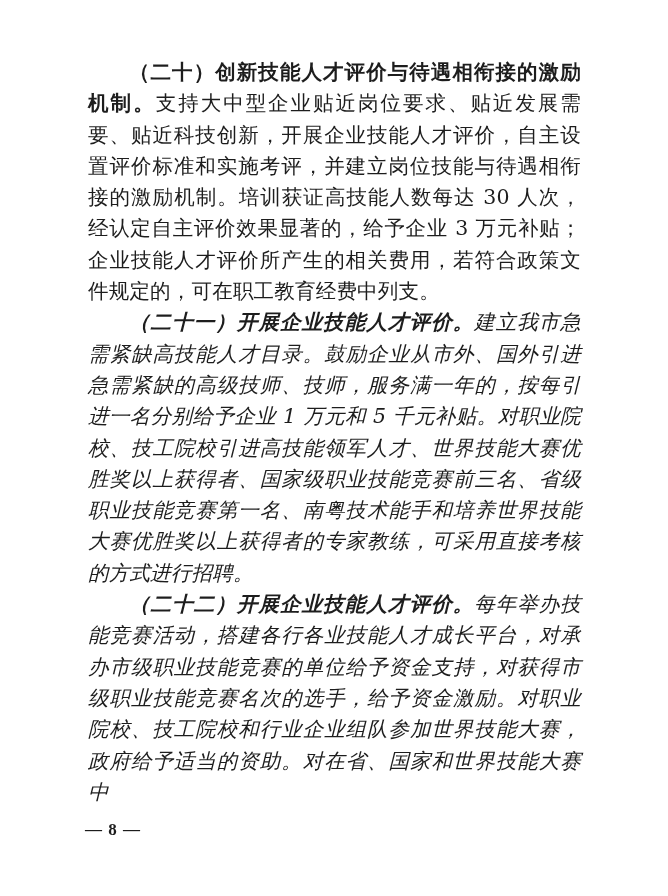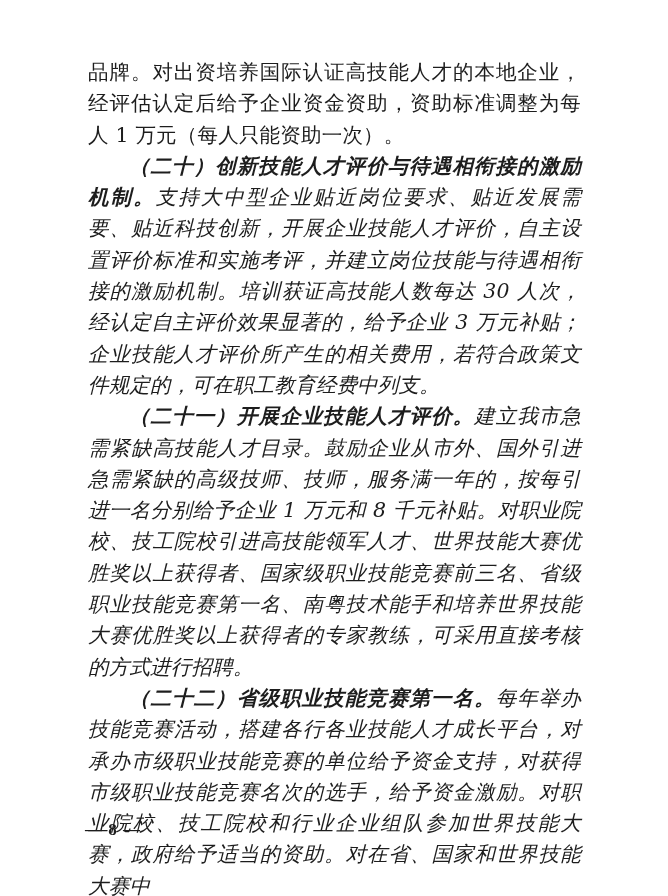--- a/index.html
+++ b/index.html
@@ -73,33 +73,30 @@
     white-space: nowrap;
   }
 </style>
 </head>
 <body>
 
 <div class="page">
 
   <div class="text-column">
 
-    <p class="para">
-      <span>品牌。对出资培养国际认证高技能人才的本地企业，经评估认定后给予企业资金资助，资助标准调整为每人 1 万元（每人只能资助一次）。</span>
-    </p>
 
     <p class="para indent">
       <span class="lead">（二十）创新技能人才评价与待遇相衔接的激励机制。</span><span>支持大中型企业贴近岗位要求、贴近发展需要、贴近科技创新，开展企业技能人才评价，自主设置评价标准和实施考评，并建立岗位技能与待遇相衔接的激励机制。培训获证高技能人数每达 30 人次，经认定自主评价效果显著的，给予企业 3 万元补贴；企业技能人才评价所产生的相关费用，若符合政策文件规定的，可在职工教育经费中列支。</span>
     </p>
 
     <p class="para indent">
-      <span class="lead">（二十一）开展企业技能人才评价。</span><span>建立我市急需紧缺高技能人才目录。鼓励企业从市外、国外引进急需紧缺的高级技师、技师，服务满一年的，按每引进一名分别给予企业 1 万元和 8 千元补贴。对职业院校、技工院校引进高技能领军人才、世界技能大赛优胜奖以上获得者、国家级职业技能竞赛前三名、省级职业技能竞赛第一名、南粤技术能手和培养世界技能大赛优胜奖以上获得者的专家教练，可采用直接考核的方式进行招聘。</span>
+      <span class="lead">（二十一）开展企业技能人才评价。</span><span>建立我市急需紧缺高技能人才目录。鼓励企业从市外、国外引进急需紧缺的高级技师、技师，服务满一年的，按每引进一名分别给予企业 1 万元和 5 千元补贴。对职业院校、技工院校引进高技能领军人才、世界技能大赛优胜奖以上获得者、国家级职业技能竞赛前三名、省级职业技能竞赛第一名、南粤技术能手和培养世界技能大赛优胜奖以上获得者的专家教练，可采用直接考核的方式进行招聘。</span>
     </p>
 
     <p class="para indent">
-      <span class="lead">（二十二）省级职业技能竞赛第一名。</span><span>每年举办技能竞赛活动，搭建各行各业技能人才成长平台，对承办市级职业技能竞赛的单位给予资金支持，对获得市级职业技能竞赛名次的选手，给予资金激励。对职业院校、技工院校和行业企业组队参加世界技能大赛，政府给予适当的资助。对在省、国家和世界技能大赛中</span>
+      <span class="lead">（二十二）开展企业技能人才评价。</span><span>每年举办技能竞赛活动，搭建各行各业技能人才成长平台，对承办市级职业技能竞赛的单位给予资金支持，对获得市级职业技能竞赛名次的选手，给予资金激励。对职业院校、技工院校和行业企业组队参加世界技能大赛，政府给予适当的资助。对在省、国家和世界技能大赛中</span>
     </p>
 
   </div>
 
   <div class="folio">— 8 —</div>
 
 </div>
 
 </body></html>

